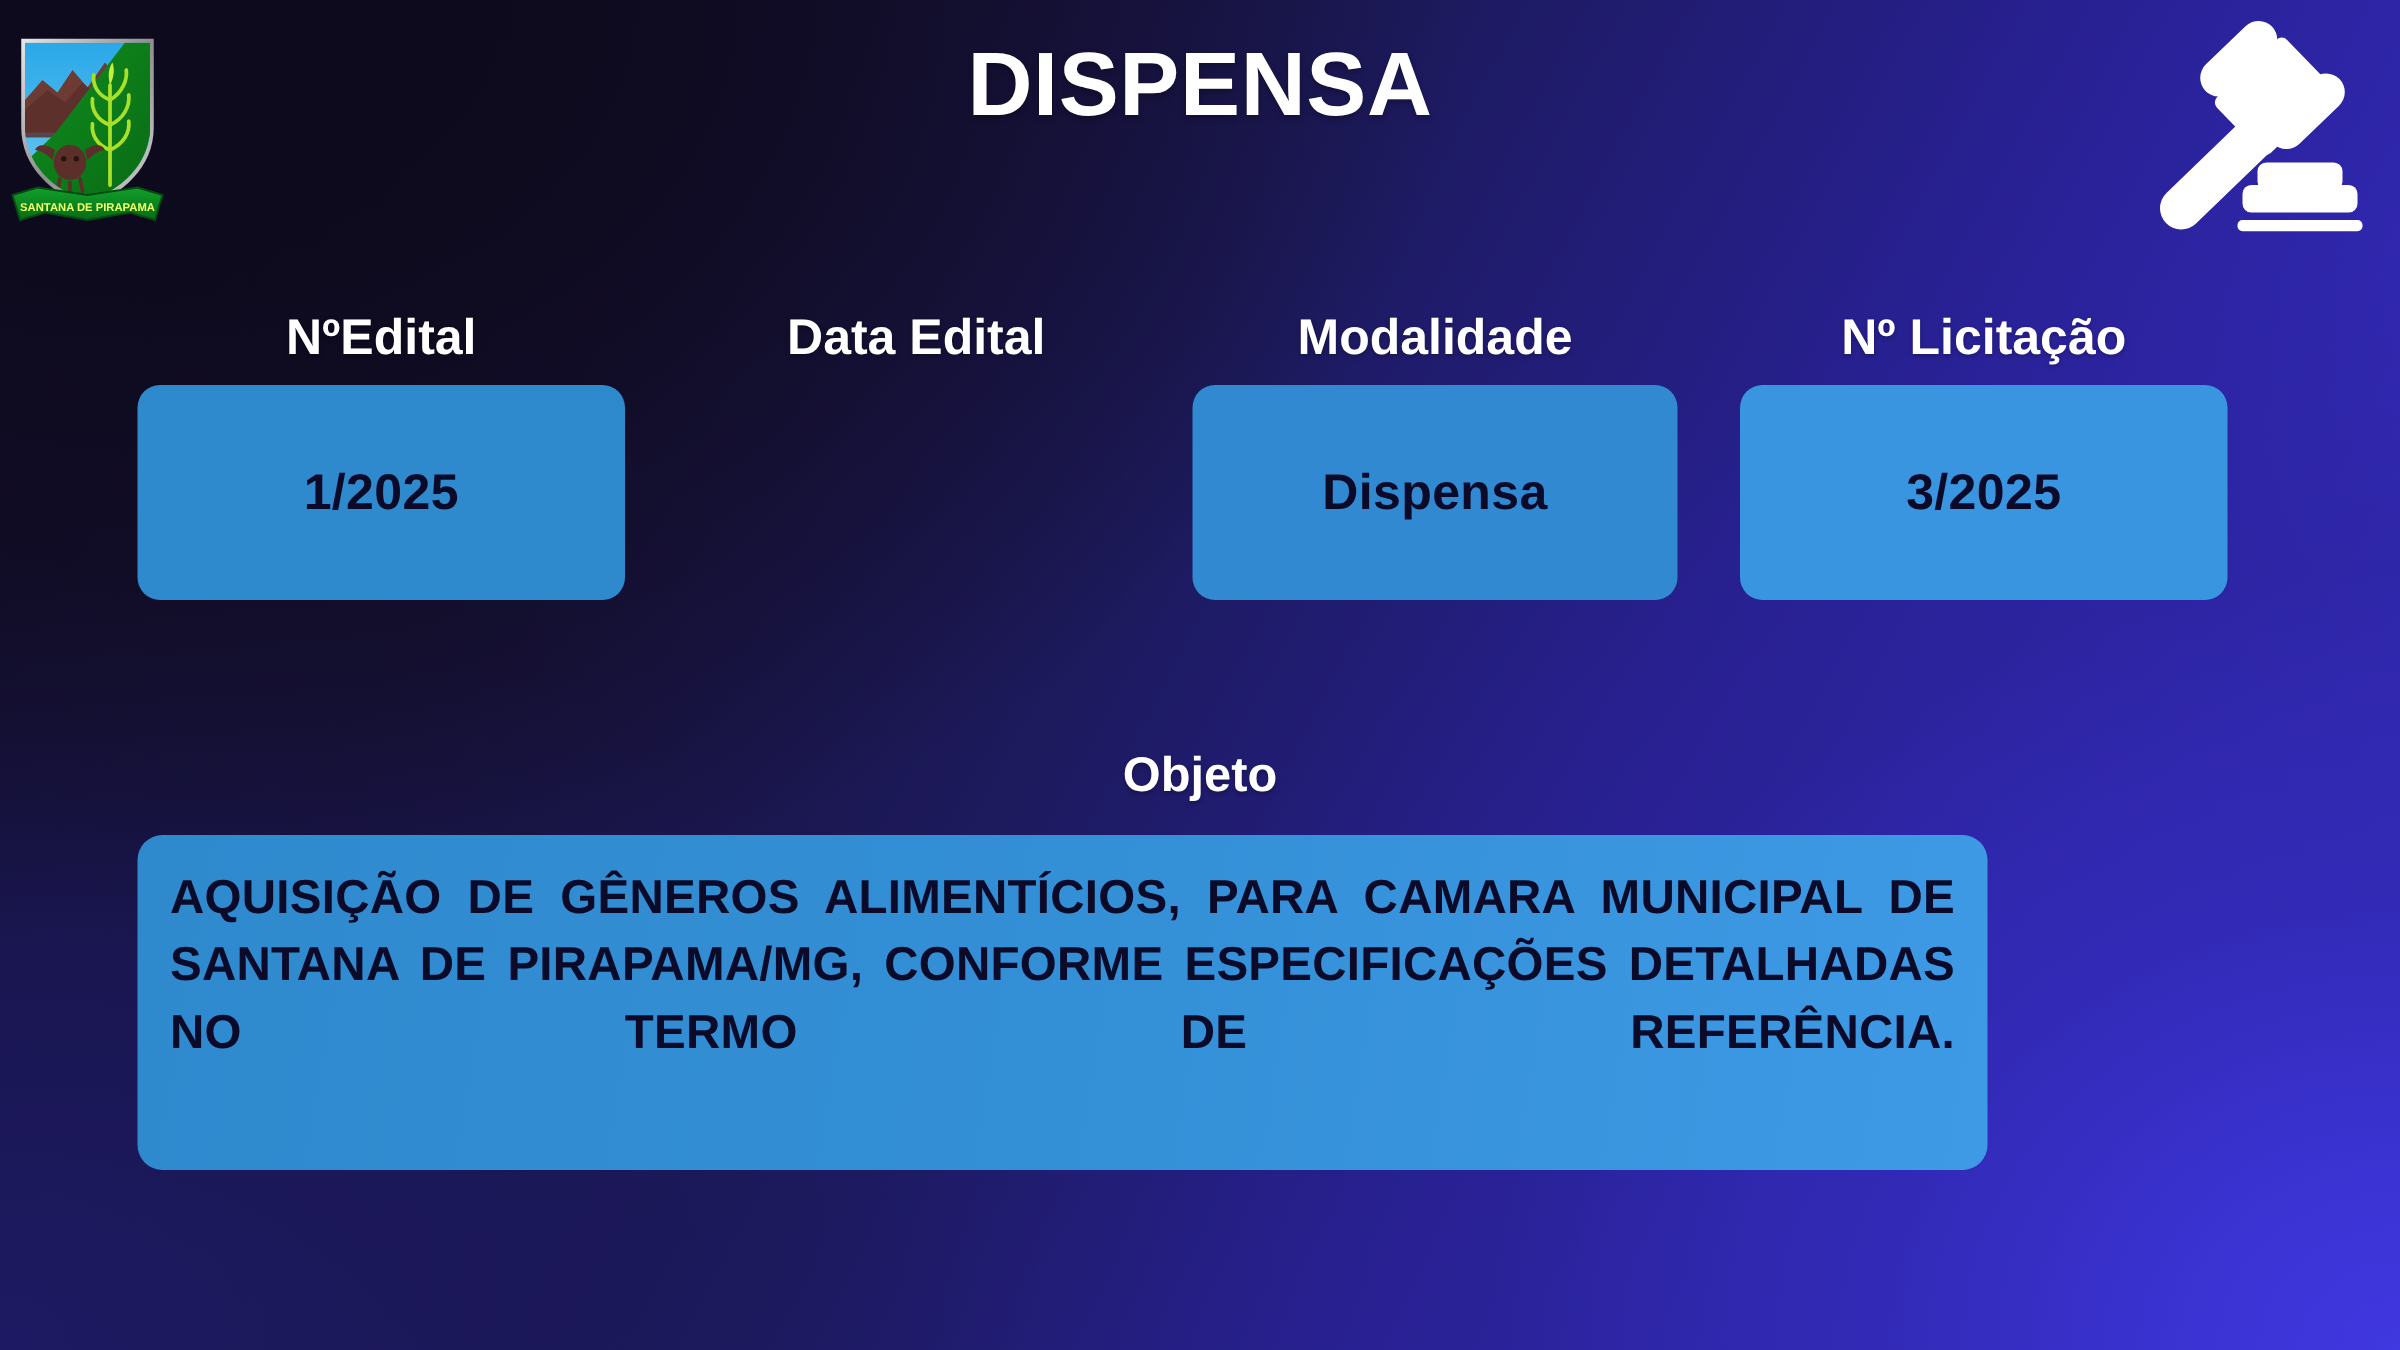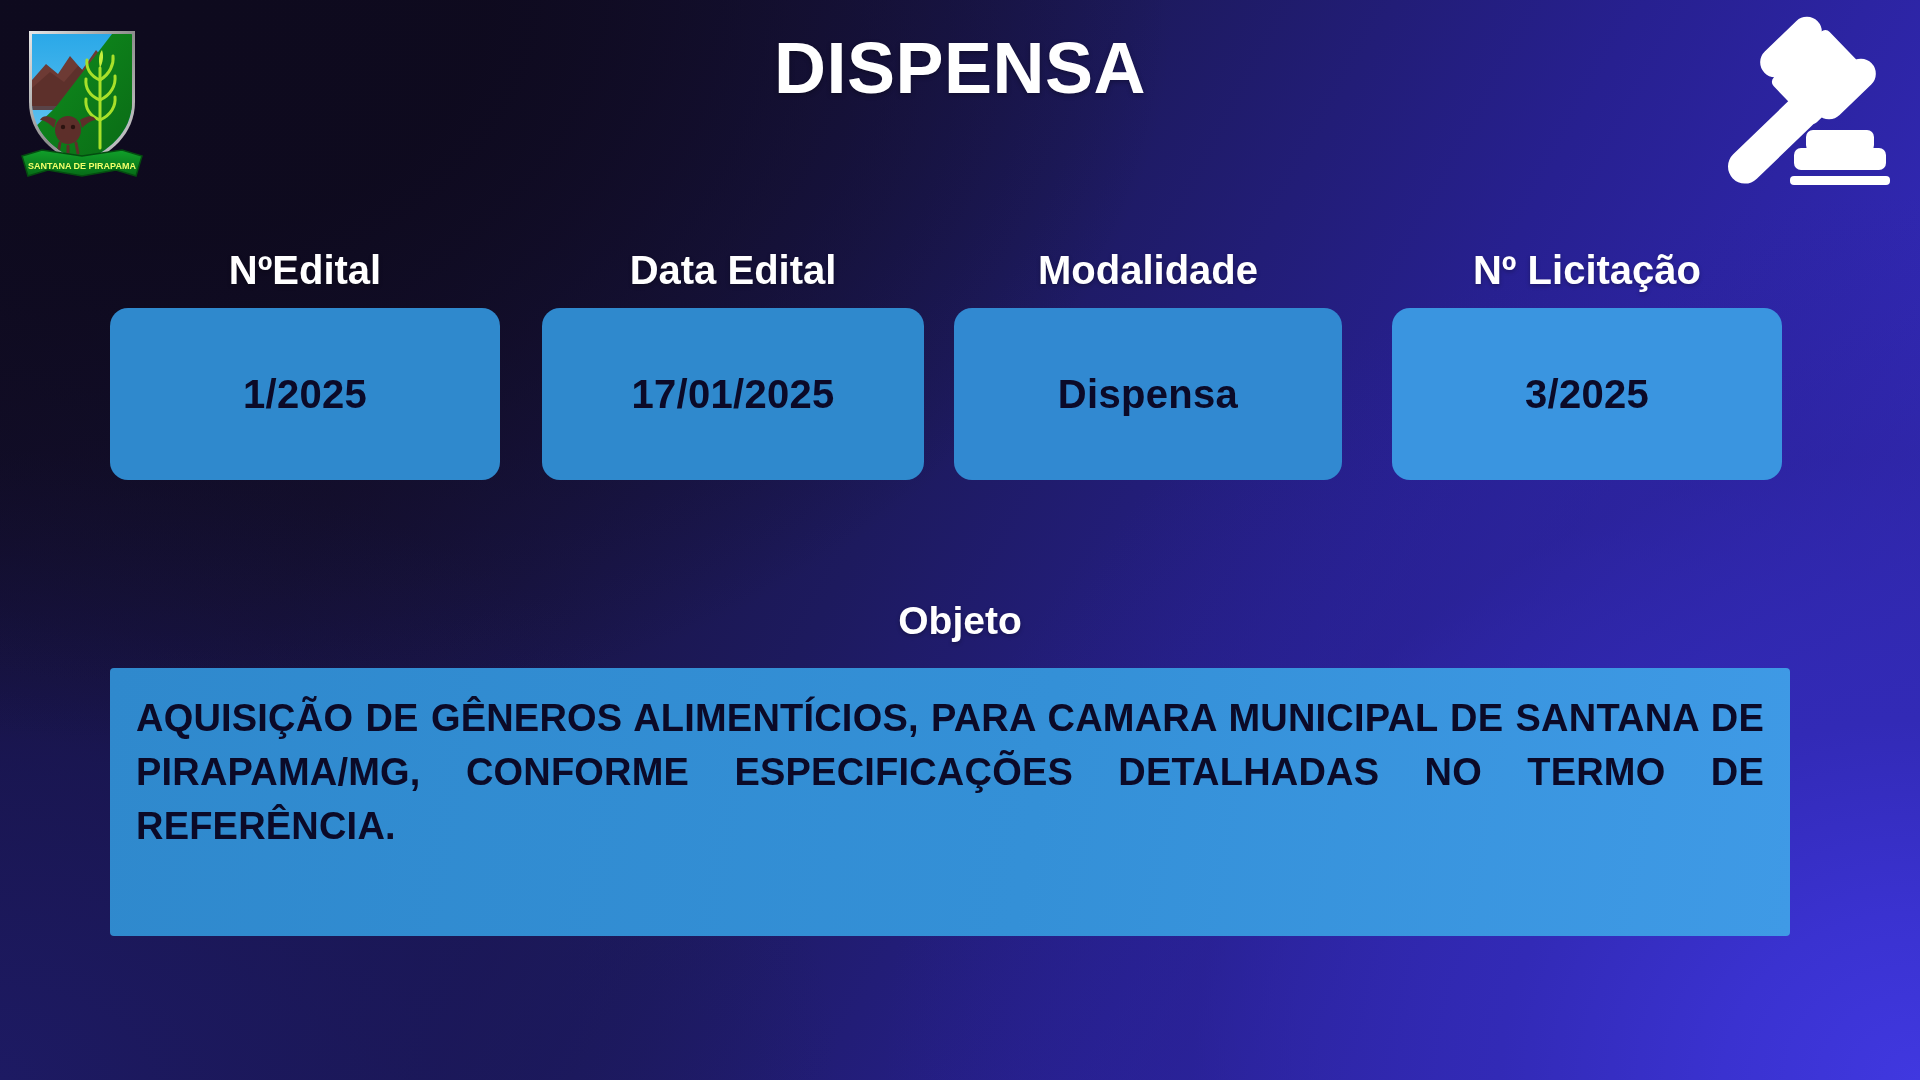--- a/index.html
+++ b/index.html
@@ -20,21 +20,21 @@
     background:
       radial-gradient(ellipse 1500px 1100px at 8% 0%, #0e0a1e 0%, rgba(14,10,30,0.96) 22%, rgba(16,12,36,0.55) 45%, rgba(20,16,60,0) 68%),
       radial-gradient(ellipse 1400px 1200px at 100% 100%, #4038e0 0%, #3a32d0 14%, #322ab6 30%, rgba(42,34,150,0.45) 52%, rgba(30,24,110,0) 74%),
       radial-gradient(ellipse 1200px 900px at 0% 100%, #1d1a63 0%, rgba(27,24,92,0.75) 36%, rgba(22,18,70,0) 70%),
       linear-gradient(118deg, #100c22 0%, #161135 24%, #1d1a5e 46%, #272090 66%, #3128b4 84%, #3a31cf 100%);
   }
 
   
   .crest {
     position: absolute;
-    left: 16px;
+    left: 4px;
     top: 10px;
     width: 132px;
     height: 175px;
     text-align: right;
   }
   .crest svg { display: block; width: 100%; height: 100%; }
 
   
   .gavel {
     position: absolute;
@@ -111,25 +111,25 @@
     color: #ffffff;
     font-size: 39px;
     font-weight: 800;
     line-height: 1.1;
     text-shadow: 0 2px 4px rgba(0,0,0,0.28);
   }
   .objeto-box {
     position: absolute;
     left: 110px;
     top: 668px;
-    width: 1680px;
+    width: 1480px;
     min-height: 232px;
     box-sizing: border-box;
     padding: 24px 26px 28px 26px;
-    border-radius: 4px;
+    border-radius: 20px;
     background: linear-gradient(100deg, #2f89cd 0%, #3490d7 55%, #3f9ae6 100%);
   }
   .objeto-text {
     color: #0b0a28;
     font-size: 38px;
     font-weight: 800;
     line-height: 1.42;
     text-align: justify;
     letter-spacing: 0.2px;
     margin: 0;
@@ -232,21 +232,20 @@
 
   <div class="fields">
 
     <div class="field f1">
       <div class="field-label">NºEdital</div>
       <div class="field-card">1/2025</div>
     </div>
 
     <div class="field f2">
       <div class="field-label">Data Edital</div>
-      <div class="field-card">17/01/2025</div>
     </div>
 
     <div class="field f3">
       <div class="field-label">Modalidade</div>
       <div class="field-card">Dispensa</div>
     </div>
 
     <div class="field f4">
       <div class="field-label">Nº Licitação</div>
       <div class="field-card">3/2025</div>

